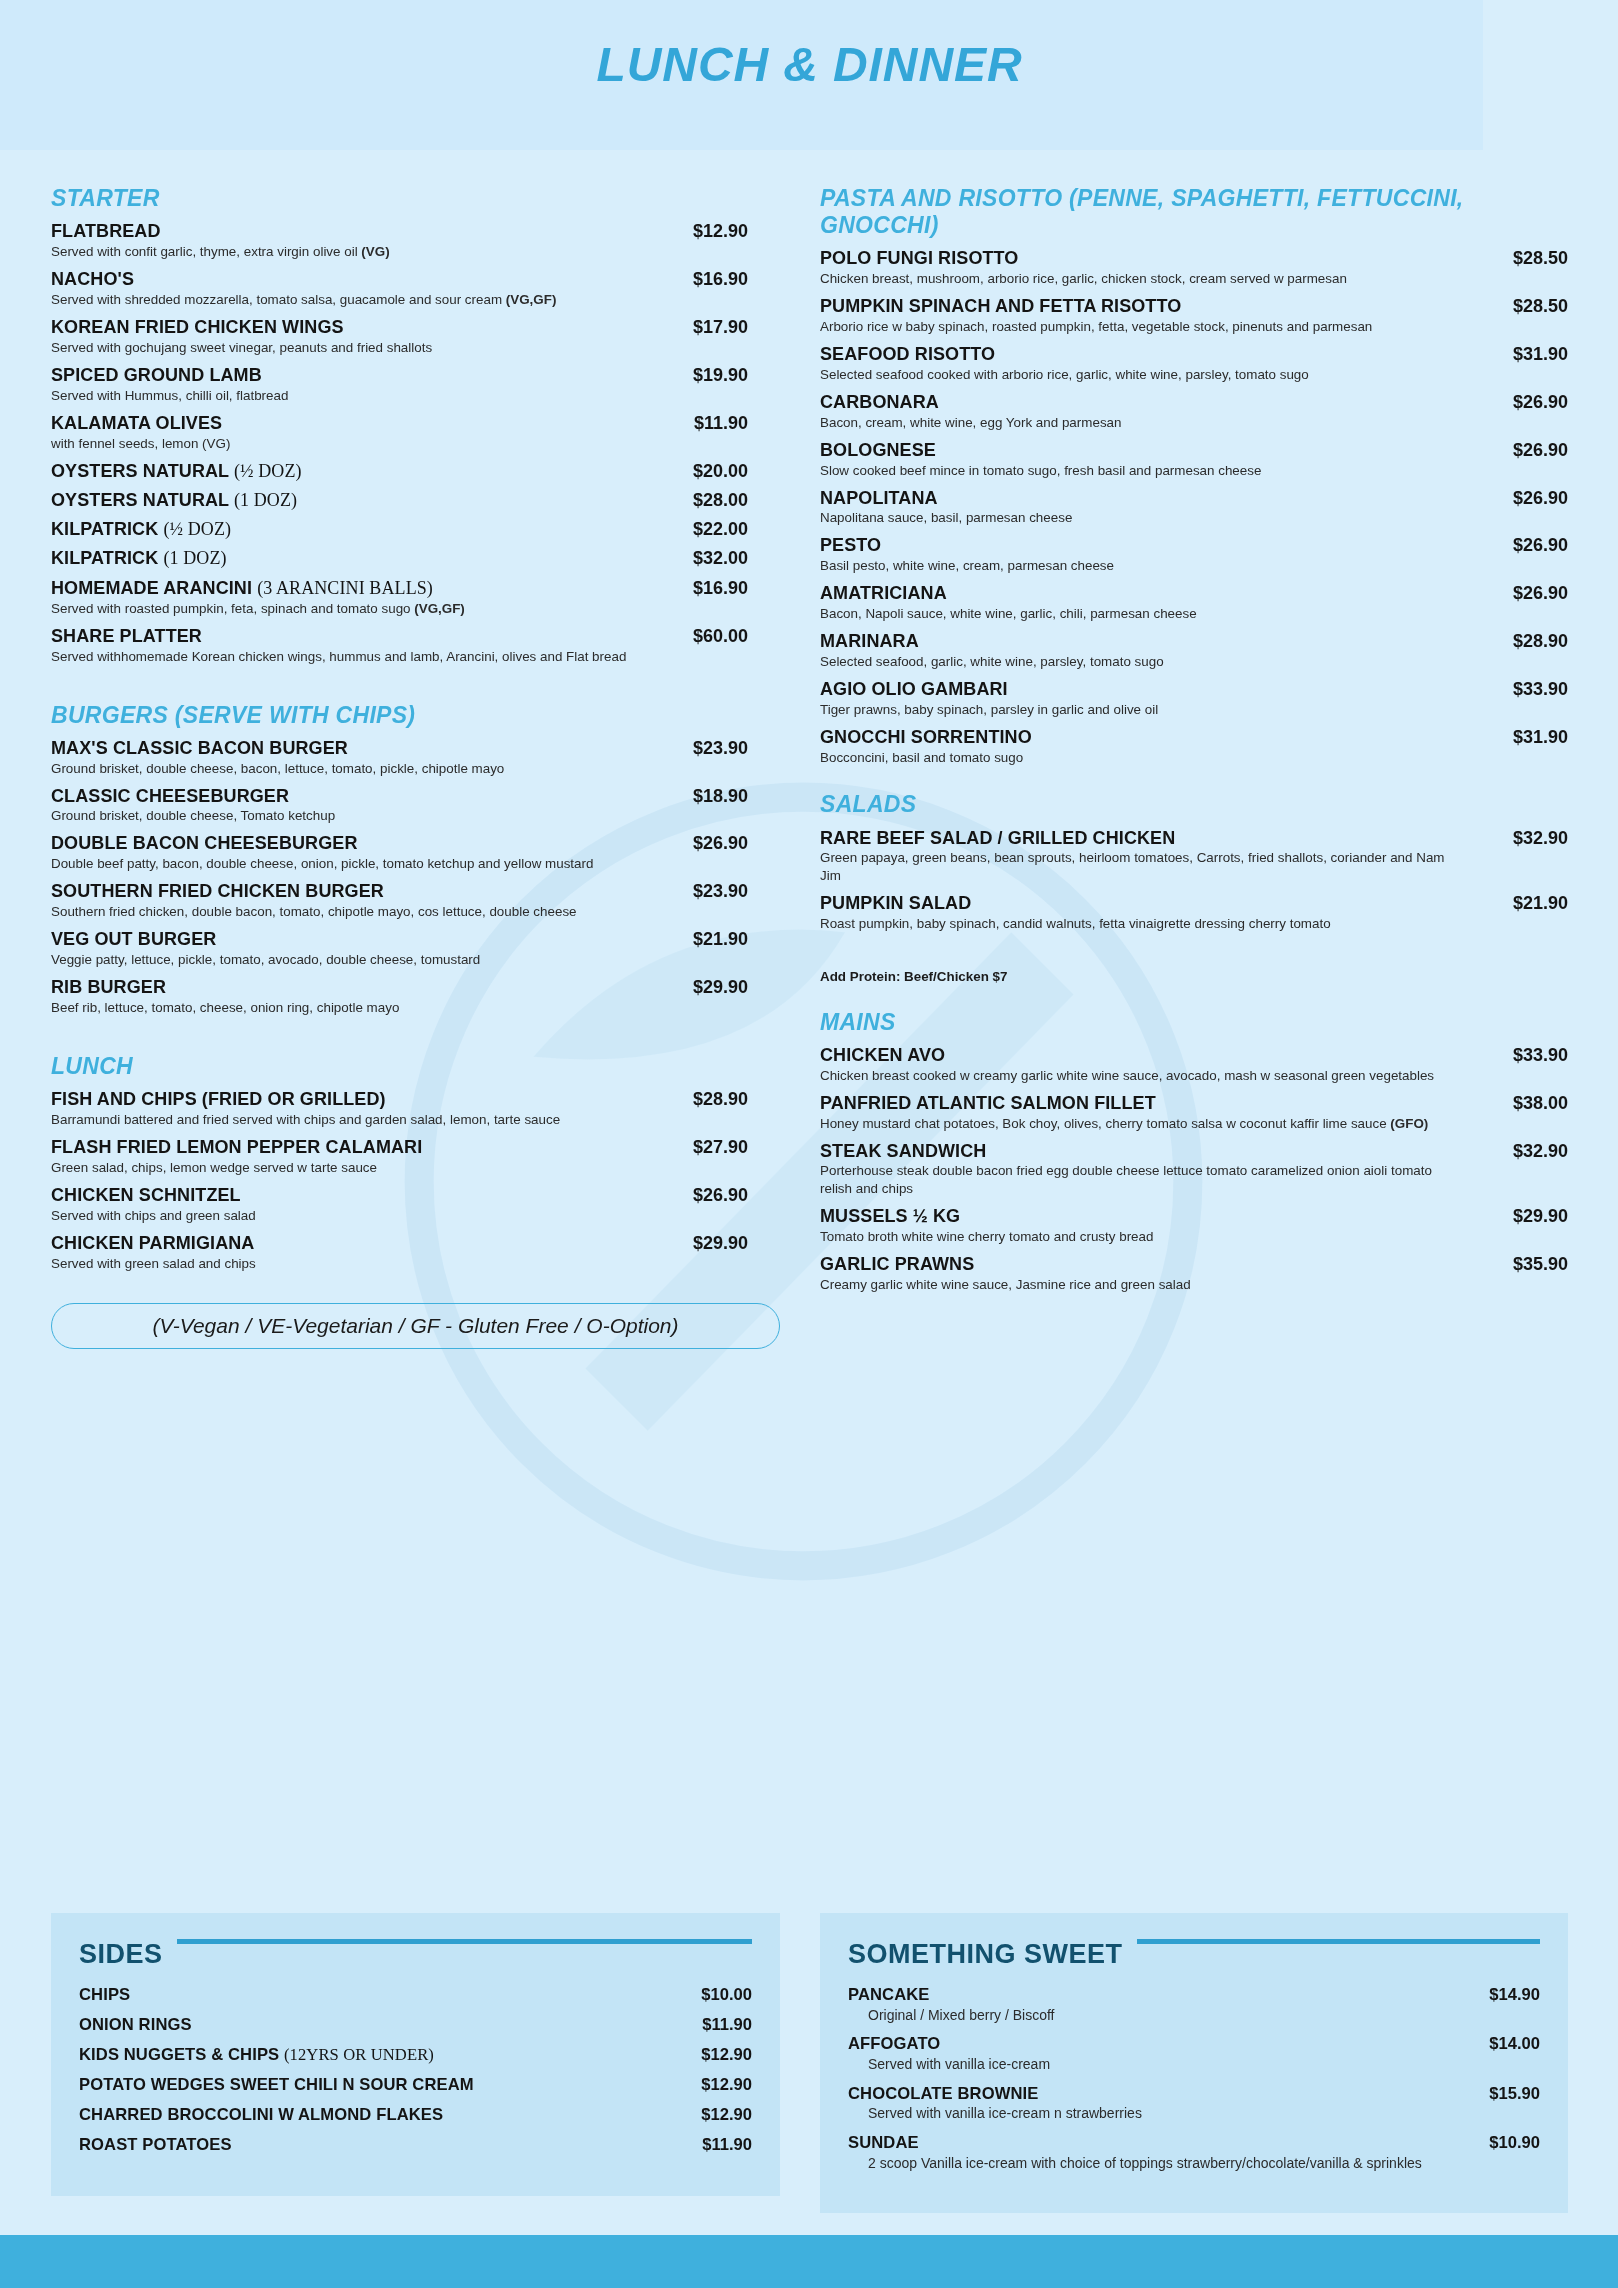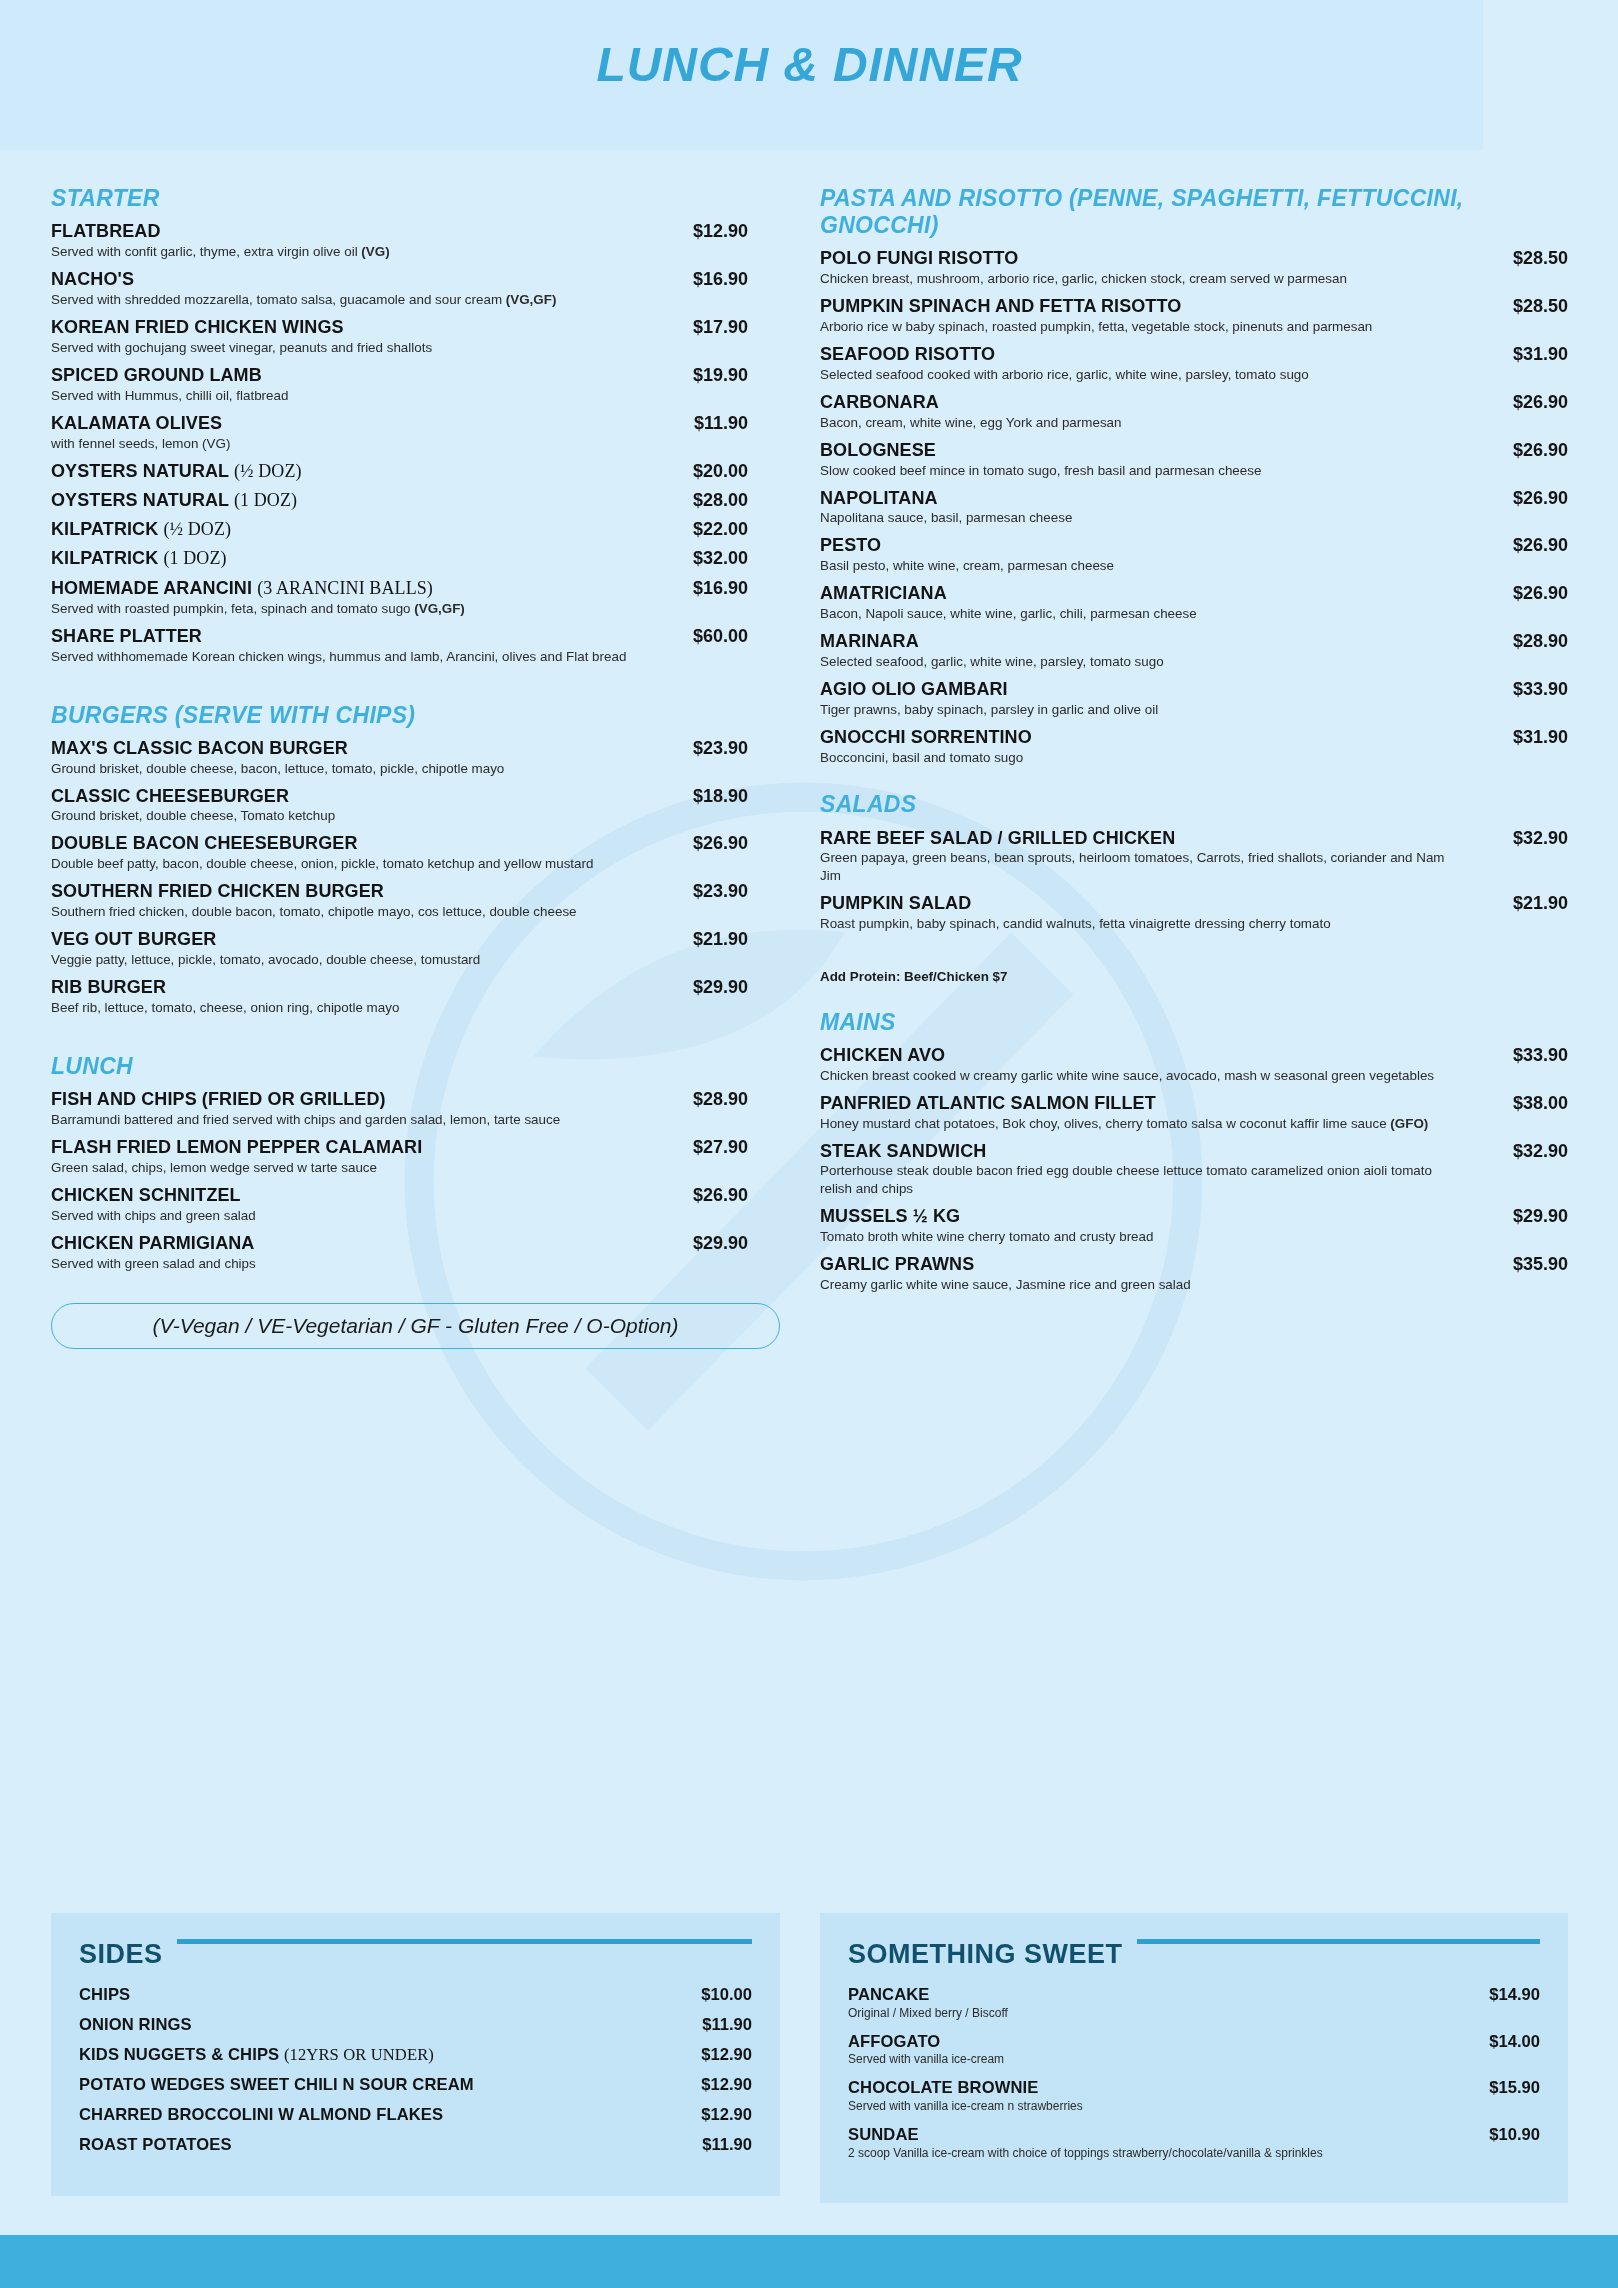--- a/index.html
+++ b/index.html
@@ -94,21 +94,21 @@
   .box-sweet { left:820px; top:0; width:748px; }
   .box-head {
     display:flex; align-items:flex-start; gap:14.8px; margin-bottom:14.8px;
   }
   .box-title {
     font-size:27px; font-weight:bold; color:#12516e; letter-spacing:0.5px;
   }
   .box-rule { flex:1; height:4.6px; background:#2f9fd0; }
   .box .item-name { font-size:16.6px; }
   .box .item-price { font-size:16.6px; }
-  .box .item-desc { font-size:12px; }
+  .box .item-desc { font-size:14px;margin-left:20px; }
   .box .item { margin-bottom:10px; }
 </style>
 </head>
 <body>
 
 <div class="page">
 
   <div class="watermark">
     <svg viewBox="0 0 400 400" xmlns="http://www.w3.org/2000/svg">
       <circle cx="200" cy="200" r="185" fill="none" stroke="#bfdff3" stroke-width="14"></circle>

